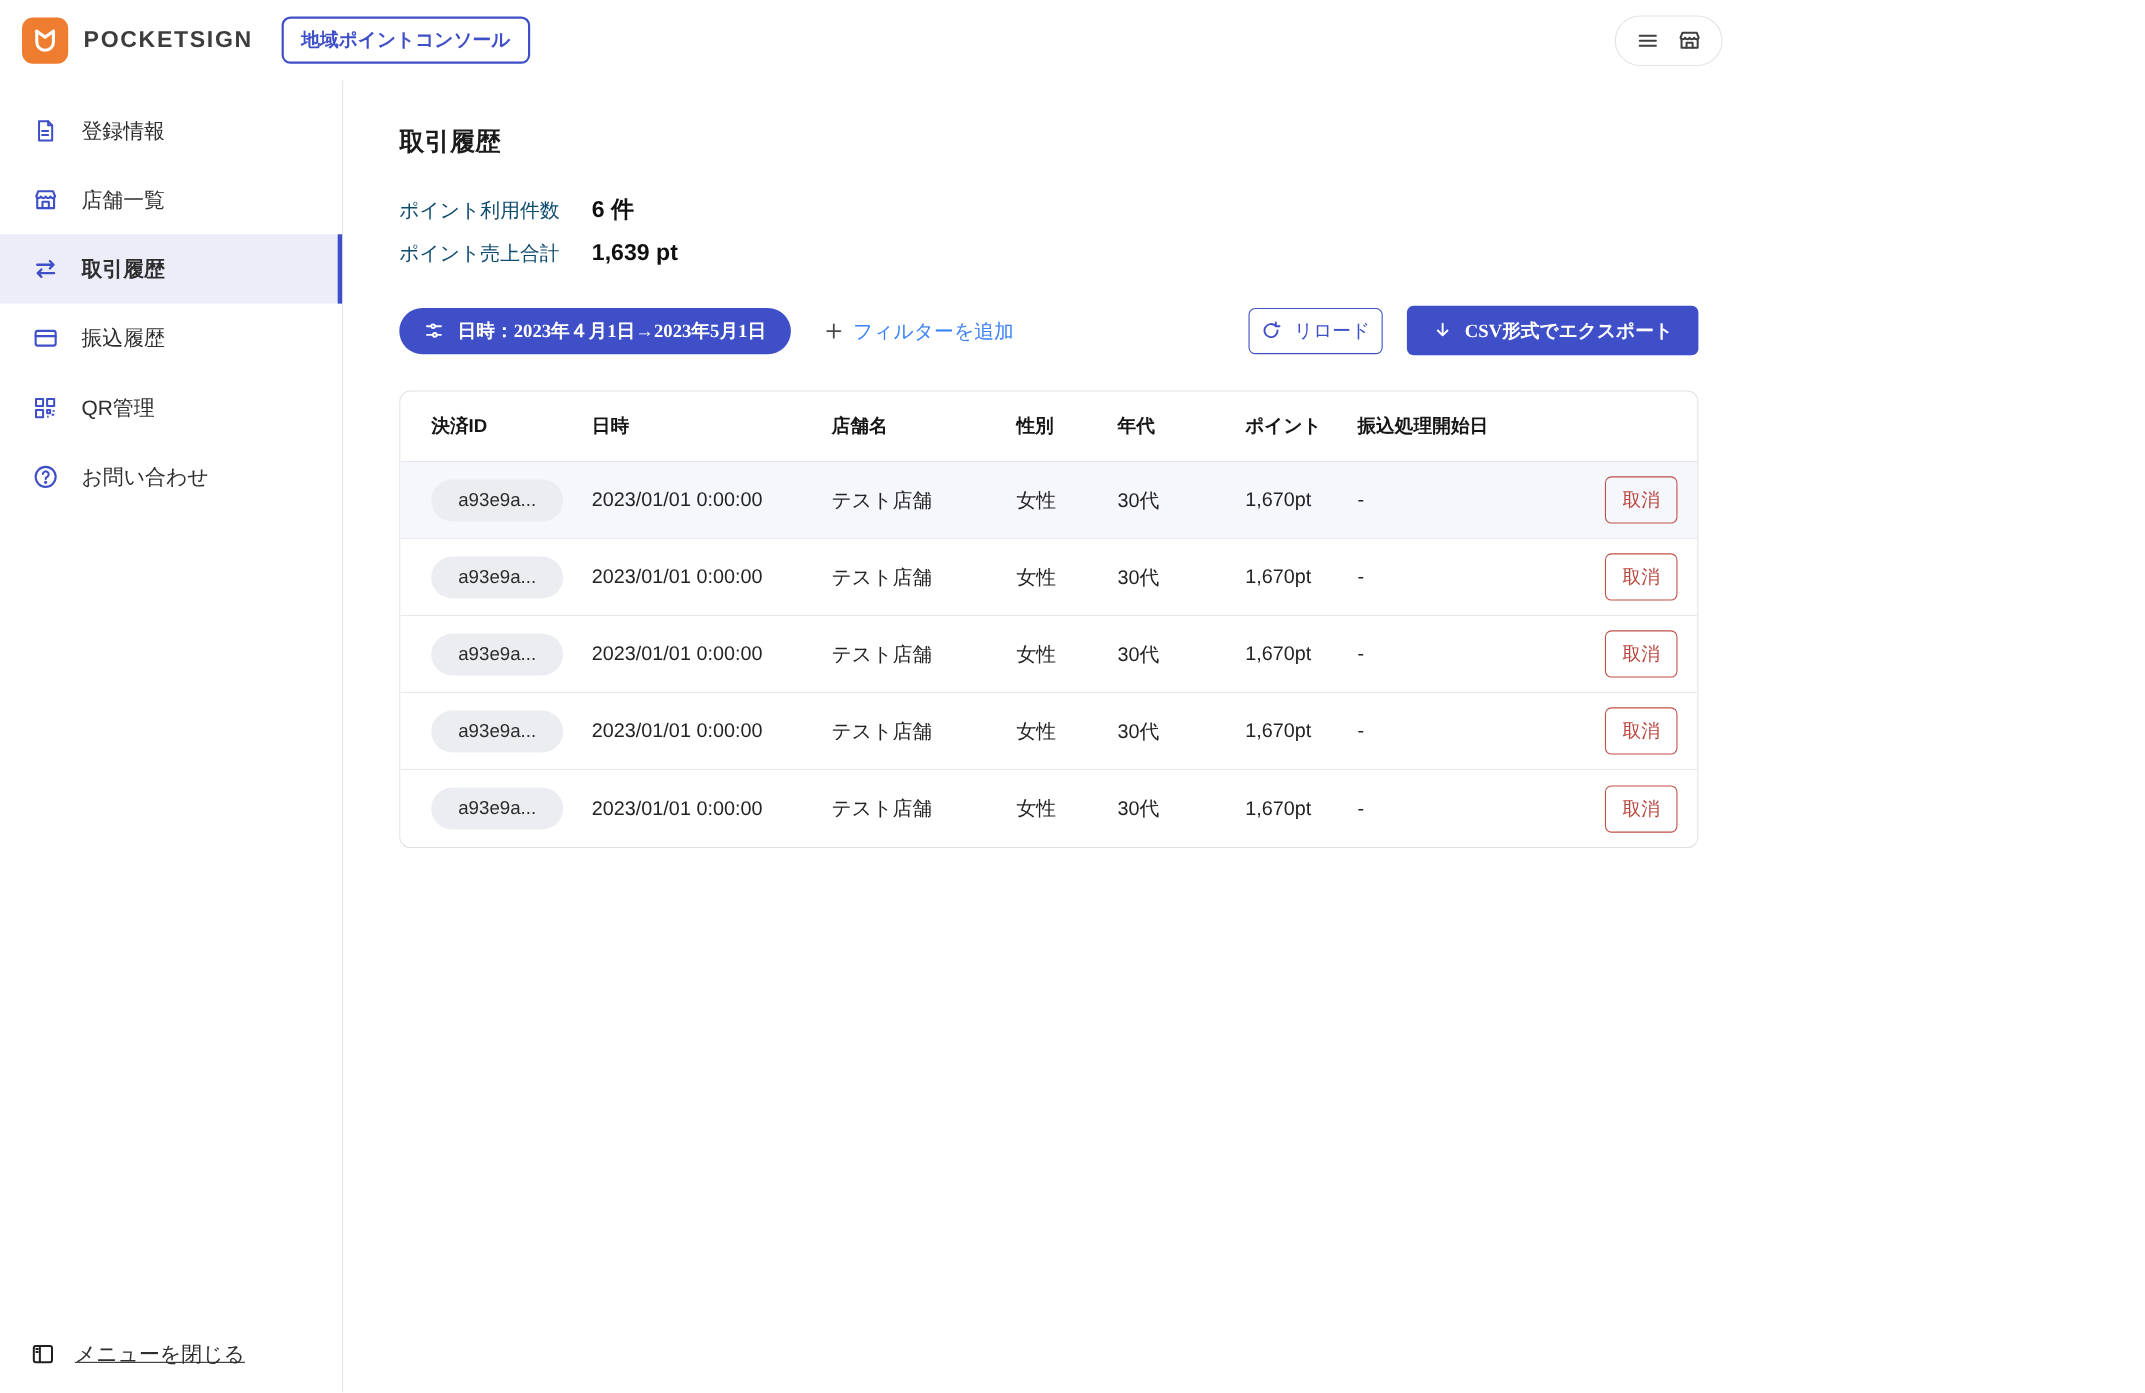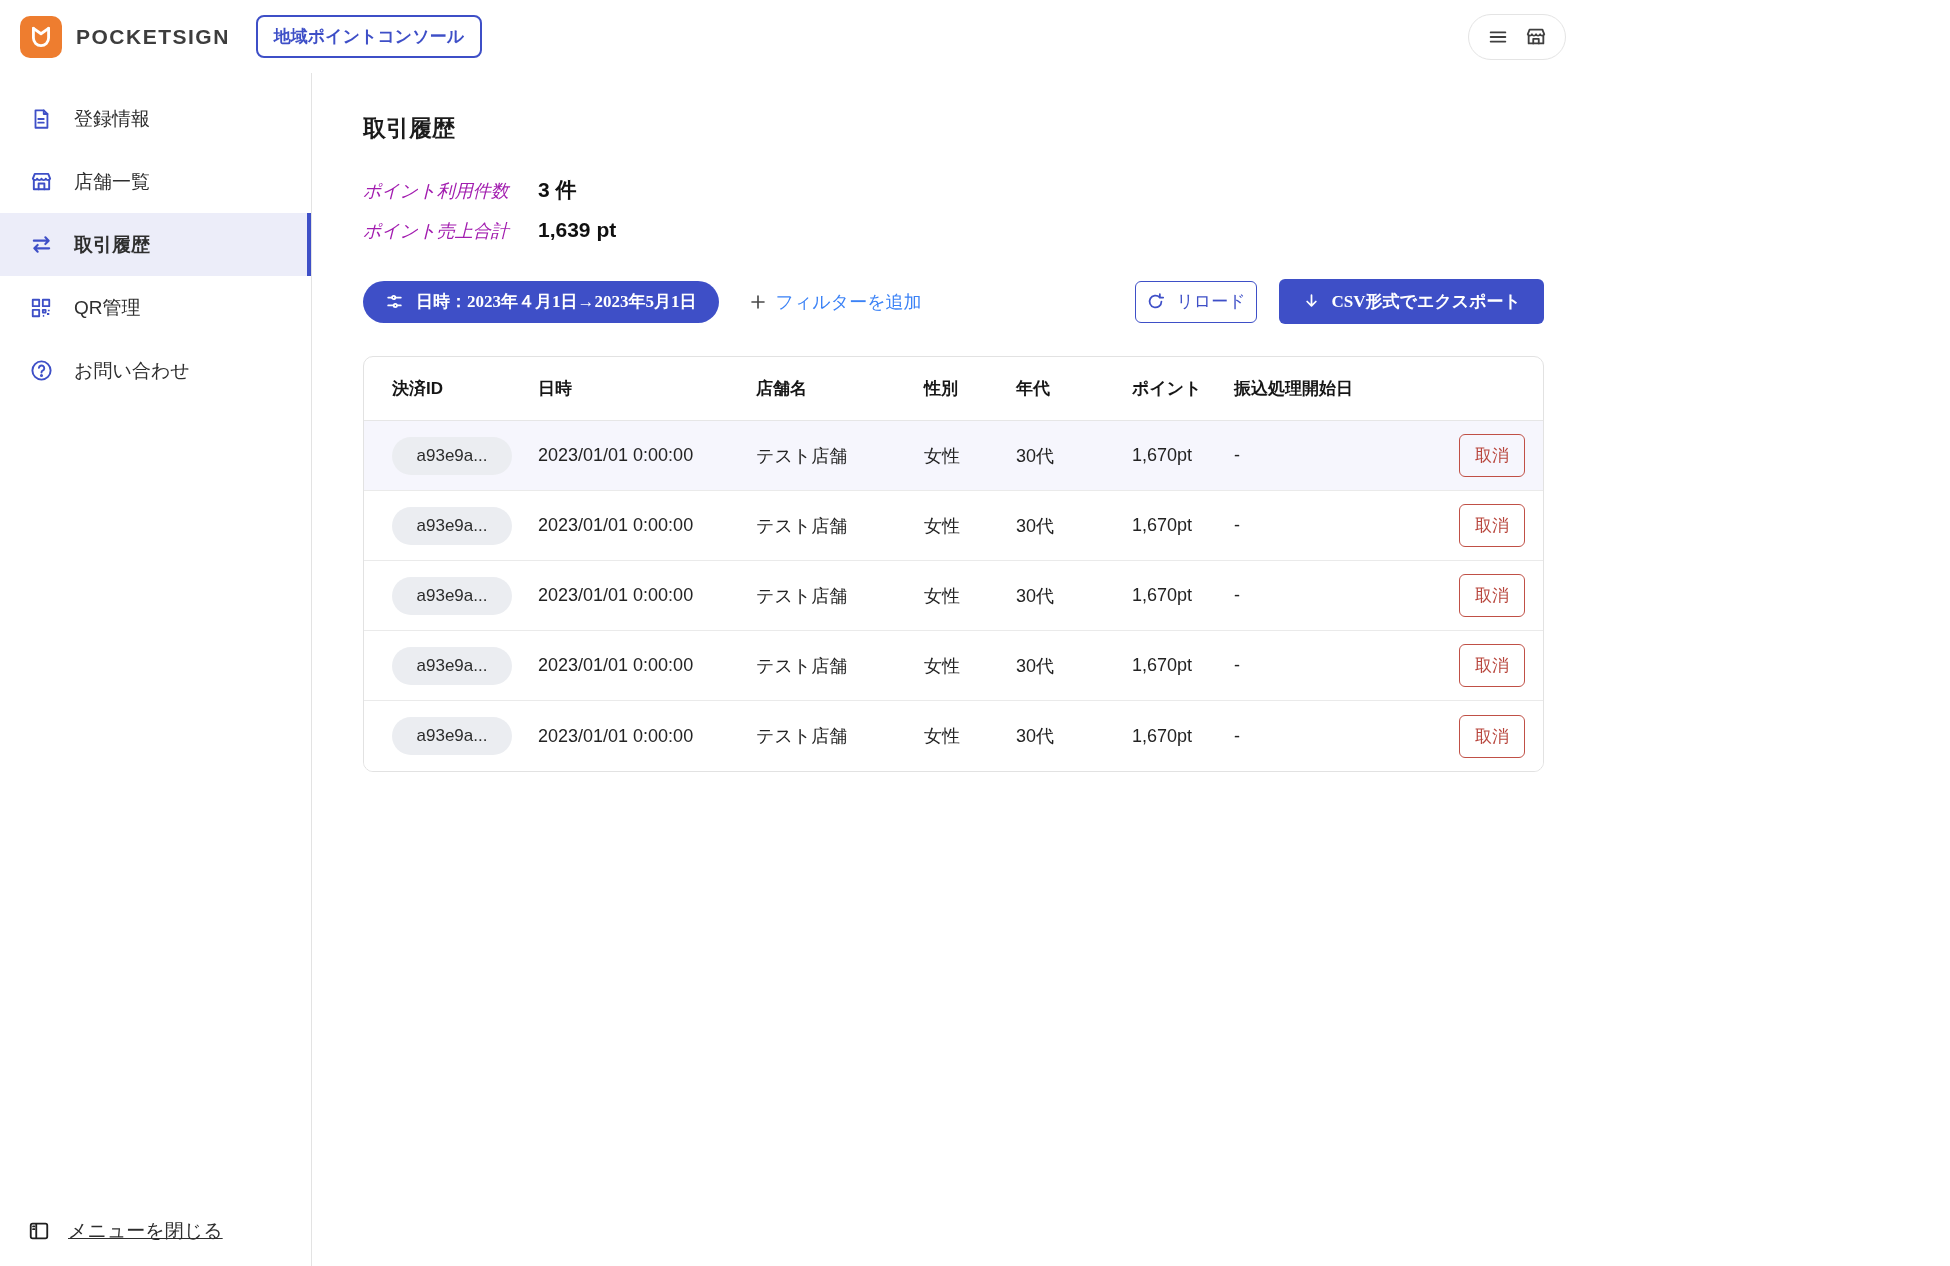--- a/index.html
+++ b/index.html
@@ -23,21 +23,21 @@
   .side-item.active { background:#ecedf9; font-weight:700; }
   .side-item.active::after { content:""; position:absolute; right:0; top:0; bottom:0; width:4px; background:#3e4fc7; }
   .side-bottom { margin-top:auto; margin-bottom:22px; display:flex; align-items:center; gap:18px; padding-left:28px; font-size:19px; color:#2e2e2e; cursor:pointer;text-decoration:underline; }
   .side-bottom .icon { color:#1f1f1f; display:flex; }
 
   .main { flex:1; padding:40px 46px 0 51px; overflow:hidden; }
   .page-title { font-size:23px; font-weight:700; color:#1b1b1b; }
 
   .stats { margin-top:32px; display:flex; flex-direction:column; gap:14px; }
   .stat-row { display:flex; align-items:baseline; }
-  .stat-label { width:175px; font-size:18px; color:#a21caf;font-style:italic; }
+  .stat-label { width:175px; font-size:18px; color:#0c4a6e; }
   .stat-value { font-size:21px; font-weight:700; color:#101010; }
 
   
   .toolbar { margin-top:36px; display:flex; align-items:center;font-family:Liberation Serif, serif; }
   .filter-chip { display:flex; align-items:center; gap:12px; background:#3e4fc7; color:#fff; border:none; border-radius:9999px; height:42px; padding:0 22px; font-size:17px; font-weight:600; cursor:pointer; font-family:inherit; }
   .add-filter { display:flex; align-items:center; gap:9px; font-size:18px; color:#3b82f6; margin-left:30px; background:none; border:none; cursor:pointer; font-family:inherit; }
   .toolbar-right { margin-left:auto; display:flex; align-items:center; gap:22px; }
   .reload-btn { display:flex; align-items:center; gap:11px; border:1px solid #3e4fc7; color:#3e4fc7; background:#fff; border-radius:6px; height:42px; padding:0 10px; font-size:17px; cursor:pointer; font-family:inherit; }
   .export-btn { display:flex; align-items:center; gap:11px; background:#3e4fc7; color:#fff; border:none; border-radius:6px; height:45px; padding:0 23px; font-size:17px; font-weight:600; cursor:pointer; font-family:inherit; }
 
@@ -115,20 +115,29 @@
       <div class="side-item active">
         <span class="icon">
           <svg width="23" height="23" viewBox="0 0 24 24" fill="none" stroke="currentColor" stroke-width="2.2" stroke-linecap="round" stroke-linejoin="round">
             <path d="M4 8 h15 M16 4.5 L19.5 8 16 11.5"></path>
             <path d="M20 16 H5 M8 12.5 L4.5 16 8 19.5"></path>
           </svg>
         </span>
         <span>取引履歴</span>
       </div>
 
+      <div class="side-item">
+        <span class="icon">
+          <svg width="23" height="23" viewBox="0 0 24 24" fill="none" stroke="currentColor" stroke-width="2" stroke-linecap="round" stroke-linejoin="round">
+            <rect x="2.5" y="5" width="19" height="14" rx="2"></rect>
+            <path d="M2.5 10 h19"></path>
+          </svg>
+        </span>
+        <span>振込履歴</span>
+      </div>
 
       <div class="side-item">
         <span class="icon">
           <svg width="22" height="22" viewBox="0 0 24 24" fill="none" stroke="currentColor" stroke-width="2" stroke-linejoin="round">
             <rect x="3" y="3" width="7" height="7"></rect>
             <rect x="14" y="3" width="7" height="7"></rect>
             <rect x="3" y="14" width="7" height="7"></rect>
             <path d="M14 14 h3 v3 h-3 z M18.5 18.5 h2.5 M14 20.5 h1.5 M20.5 14 v1.5"></path>
           </svg>
         </span>
@@ -158,21 +167,21 @@
       </div>
     </nav>
 
     <main class="main">
 
       <h1 class="page-title">取引履歴</h1>
 
       <div class="stats">
         <div class="stat-row">
           <span class="stat-label">ポイント利用件数</span>
-          <span class="stat-value">3 件</span>
+          <span class="stat-value">6 件</span>
         </div>
         <div class="stat-row">
           <span class="stat-label">ポイント売上合計</span>
           <span class="stat-value">1,639 pt</span>
         </div>
       </div>
 
       <div class="toolbar">
         <button class="filter-chip">
           <span>

